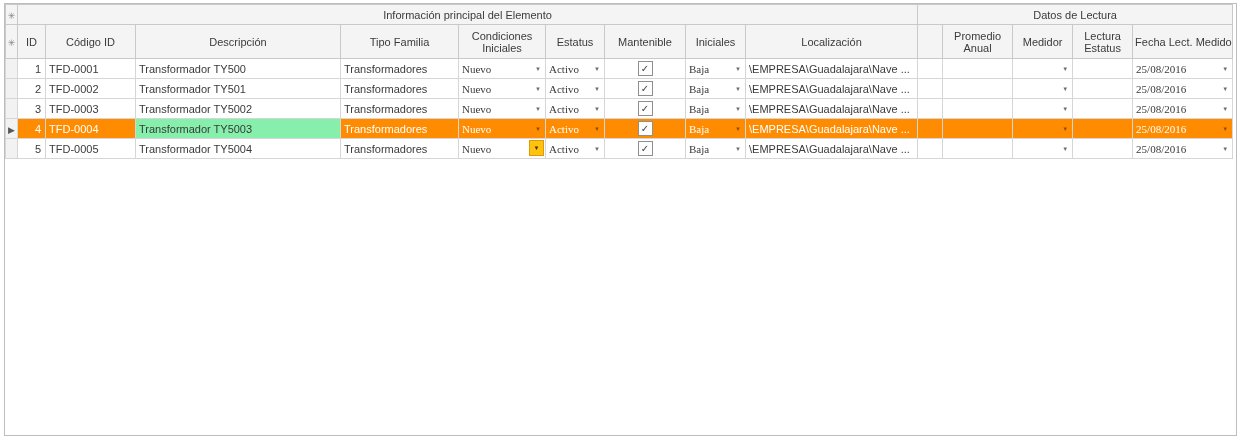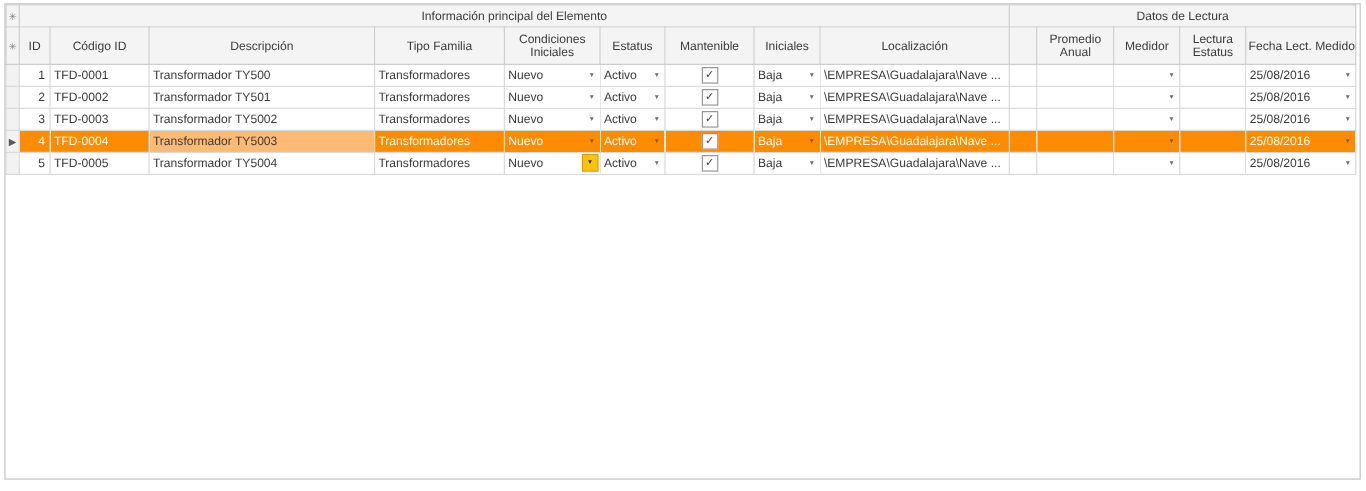--- a/index.html
+++ b/index.html
@@ -21,27 +21,27 @@
   tr.hrow th{height:34px;vertical-align:middle;}
   th.wrap{white-space:normal;line-height:12px;}
   th.corner{padding:0;}
   .ast{font-size:9px;color:#828282;font-style:normal;}
   td{
     border:1px solid #d6d6d6;height:20px;background:#ffffff;
     padding:0 3px;vertical-align:middle;
   }
   td.rh{background:#f2f2f2;text-align:center;padding:0;}
   td.num{text-align:right;padding-right:4px;}
-  td.combo{position:relative;padding-right:20px;}
+  td.combo{position:relative;padding-right:20px;font-family:Liberation Serif, serif;}
   .dd{
     position:absolute;right:4px;top:50%;margin-top:-4px;
     font-size:6px;color:#6f6f6f;font-style:normal;line-height:8px;
   }
   tr.sel td{background:#FF8C00;color:#ffffff;}
-  tr.sel td.current{background:#fdba74;color:#3a3a3a;}
+  tr.sel td.current{background:#86efac;color:#3a3a3a;}
   tr.sel td.rh{background:#f2f2f2;color:#595959;}
   tr.sel .dd{color:#8a5200;}
   td.cbc{text-align:center;padding:0;}
   .cbx{
     display:inline-block;width:13px;height:13px;background:#fdfdfd;
     border:1px solid #8e8e8e;line-height:12px;text-align:center;vertical-align:middle;
   }
   .cbx i{font-style:normal;font-size:10px;color:#3d3d3d;}
   .row-ind{font-size:9px;color:#595959;font-style:normal;}
   .dd-btn{

